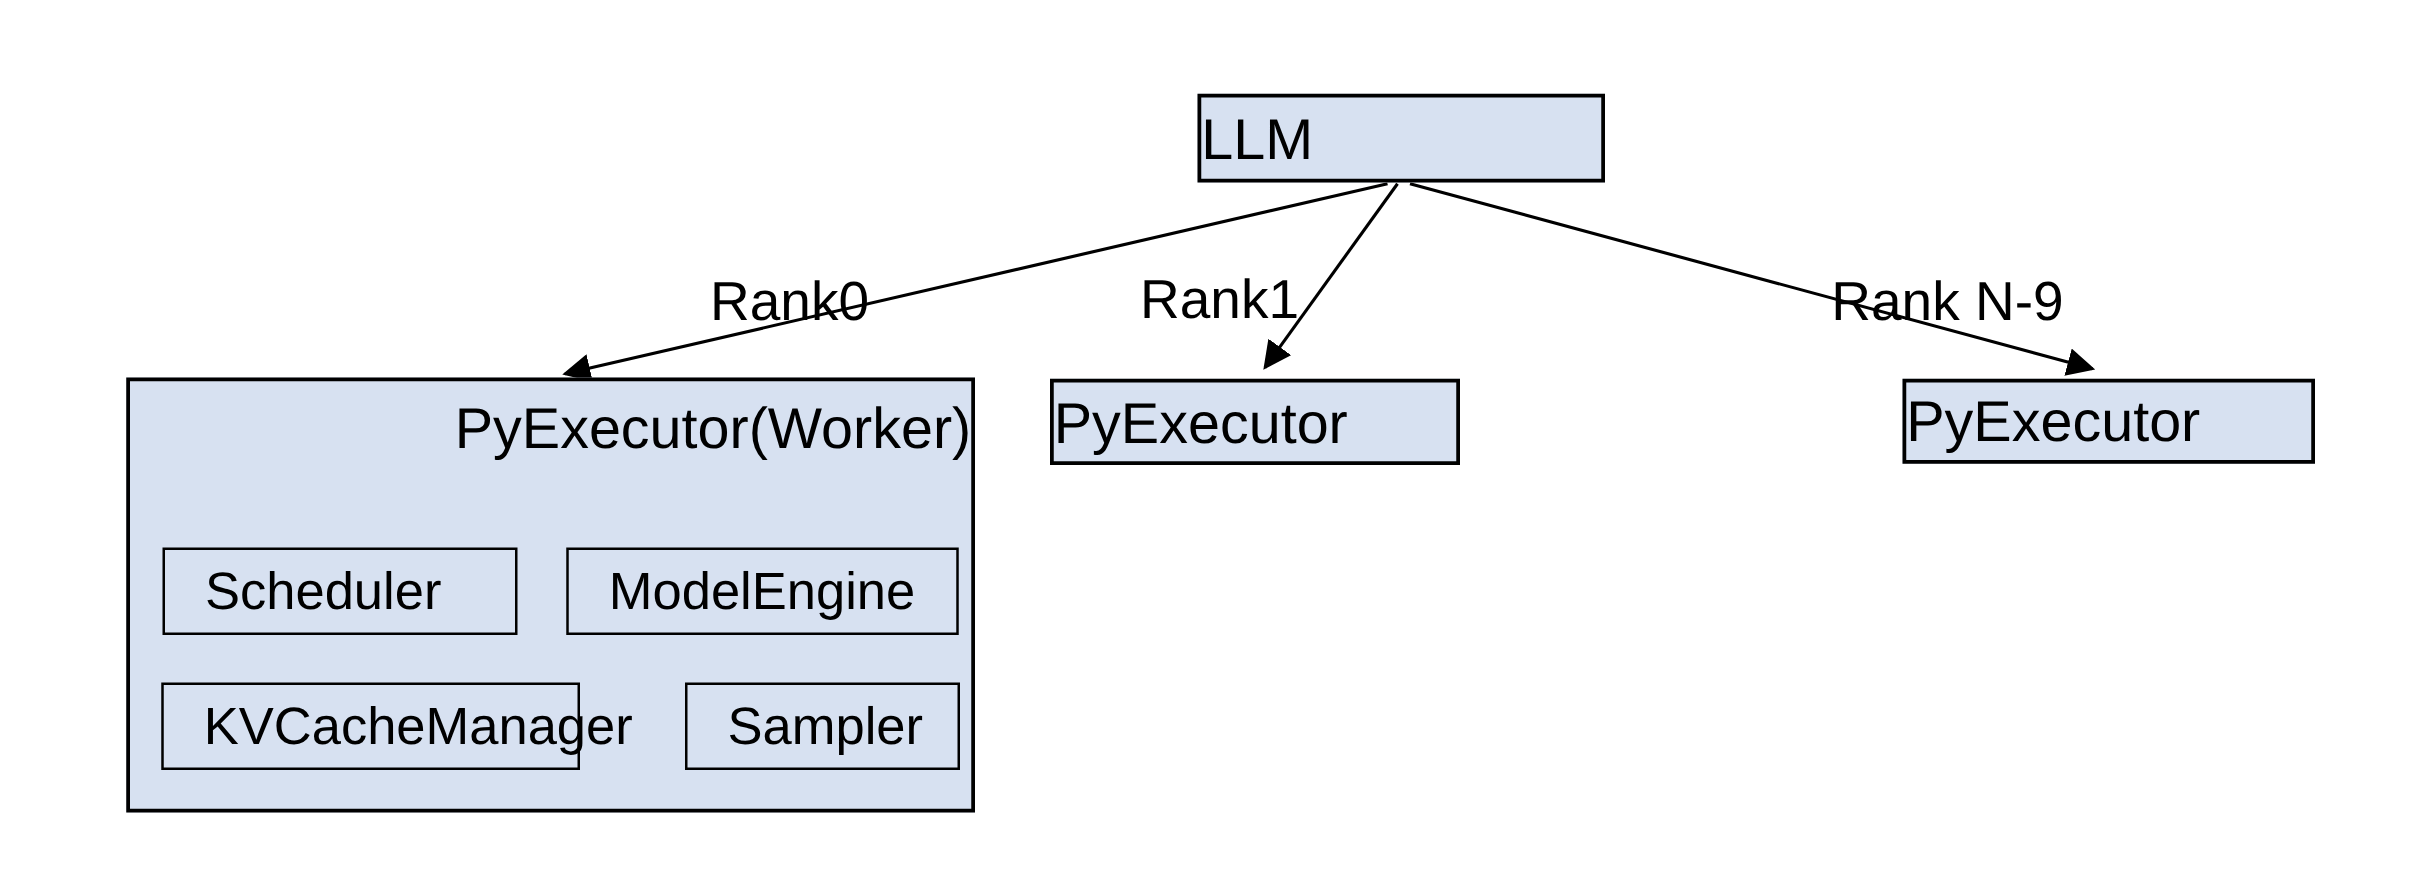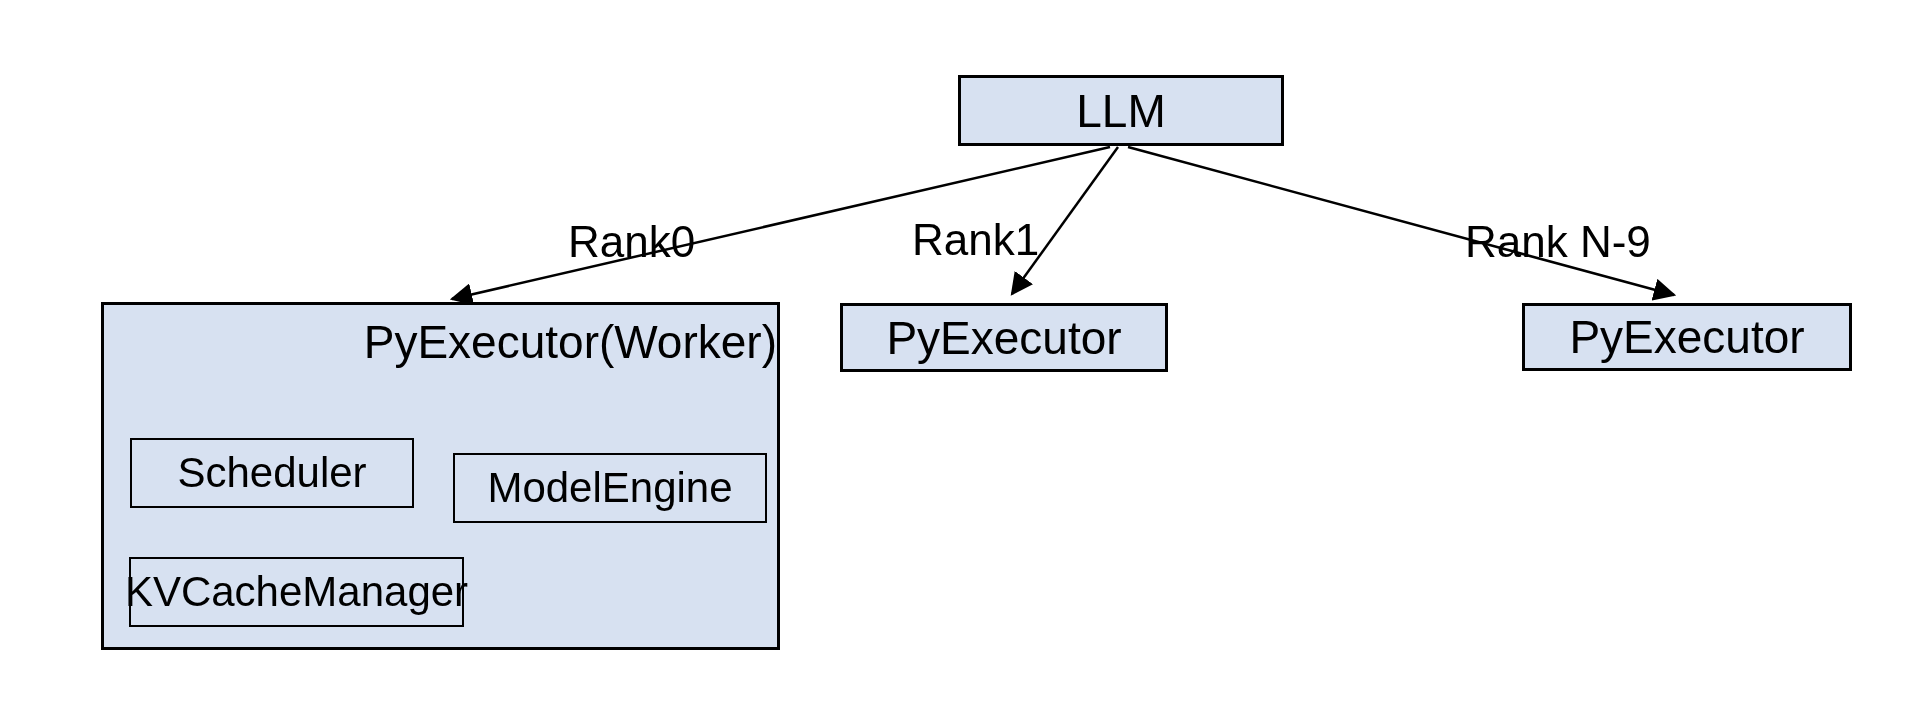--- a/index.html
+++ b/index.html
@@ -37,41 +37,41 @@
   .edges-layer .arrowhead {
     fill: var(--edge-color);
   }
   .node {
     position: absolute;
     box-sizing: border-box;
     background: var(--box-fill);
     border: 3px solid var(--box-border);
     display: flex;
     align-items: center;
-    justify-content: center;
     font-size: 46px;
     line-height: 1;
     white-space: nowrap;
   }
   .group {
     position: absolute;
     box-sizing: border-box;
     background: var(--box-fill);
     border: 3px solid var(--box-border);
   }
   .group-title {
     margin-top: 12px;
     text-align: right;
     font-size: 46px;
     line-height: 1.1;
     white-space: nowrap;
   }
   .inner-node {
     border-width: 2px;
     font-size: 42px;
+    padding-left: 32px;
   }
   .edge-label {
     position: absolute;
     font-size: 44px;
     line-height: 1.1;
     white-space: nowrap;
   }
 </style>
 </head>
 <body>
@@ -95,25 +95,28 @@
 
   <div class="node" style="left:958px; top:75px; width:326px; height:71px;">
     <span>LLM</span>
   </div>
 
   <div class="group" style="left:101px; top:302px; width:679px; height:348px;">
     <div class="group-title">PyExecutor(Worker)</div>
     <div class="node inner-node" style="left:26px; top:133px; width:284px; height:70px;">
       <span>Scheduler</span>
     </div>
-    <div class="node inner-node" style="left:349px; top:133px; width:314px; height:70px;margin-top:15px;">
+    <div class="node inner-node" style="left:349px; top:133px; width:314px; height:70px;">
       <span>ModelEngine</span>
     </div>
-    <div class="node inner-node" style="left:25px; top:241px; width:335px; height:70px;margin-top:11px;">
+    <div class="node inner-node" style="left:25px; top:241px; width:335px; height:70px;">
       <span>KVCacheManager</span>
+    </div>
+    <div class="node inner-node" style="left:444px; top:241px; width:220px; height:70px;">
+      <span>Sampler</span>
     </div>
   </div>
 
   <div class="node" style="left:840px; top:303px; width:328px; height:69px;">
     <span>PyExecutor</span>
   </div>
 
   <div class="node" style="left:1522px; top:303px; width:330px; height:68px;">
     <span>PyExecutor</span>
   </div>

